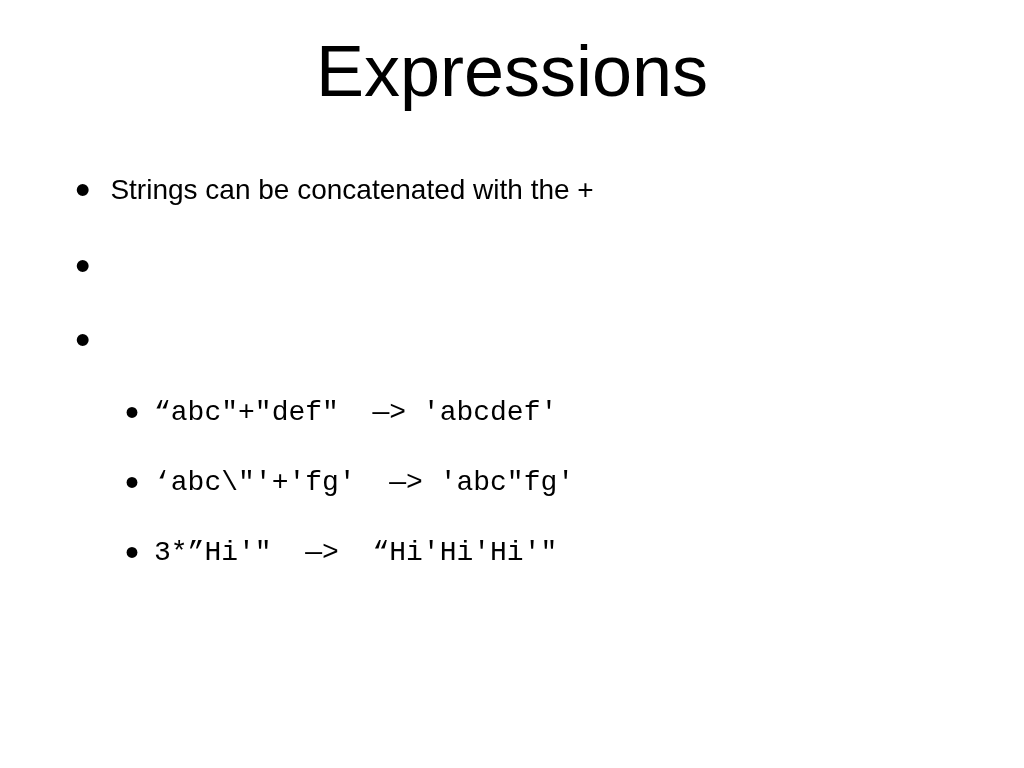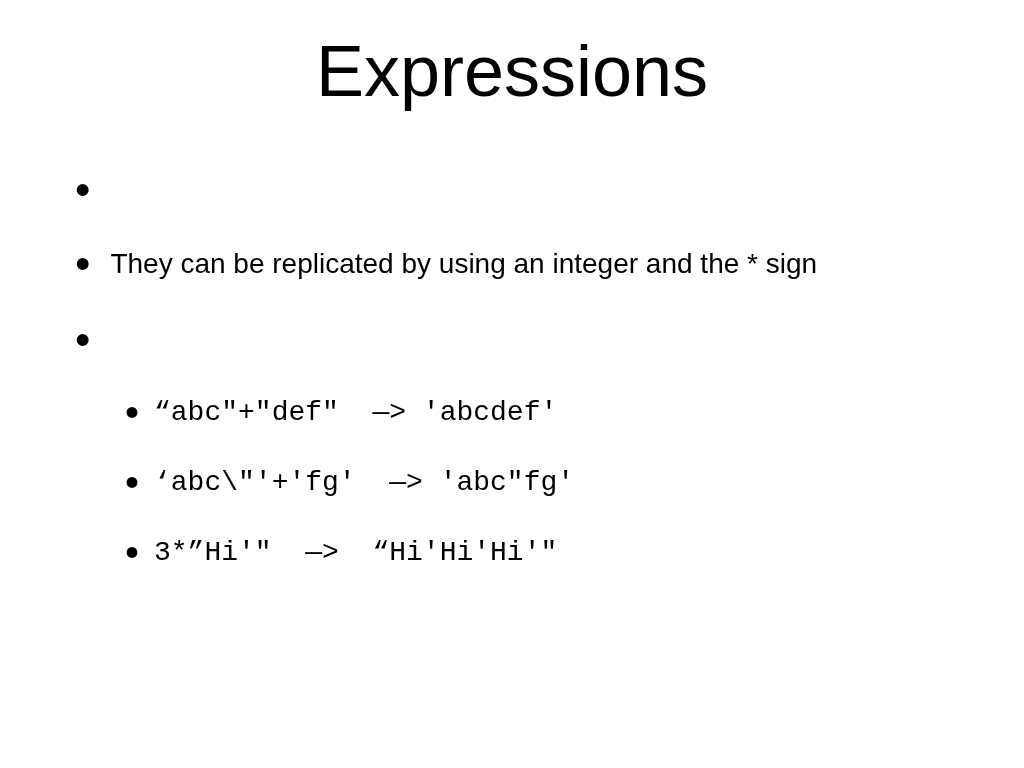--- a/index.html
+++ b/index.html
@@ -67,25 +67,25 @@
   </style>
 </head>
 <body>
 
 <h1 class="title">Expressions</h1>
 
 <div class="content">
 
   <div class="bullet-row">
     <span class="bullet">•</span>
+    <span class="bullet-text">Strings can be concatenated with the +</span>
   </div>
 
   <div class="bullet-row">
     <span class="bullet">•</span>
-    <span class="bullet-text">They can be replicated by using an integer and the * sign</span>
   </div>
 
   <div class="bullet-row">
     <span class="bullet">•</span>
   </div>
 
   <div class="sub-list">
 
     <div class="sub-row">
       <span class="sub-bullet">•</span>

